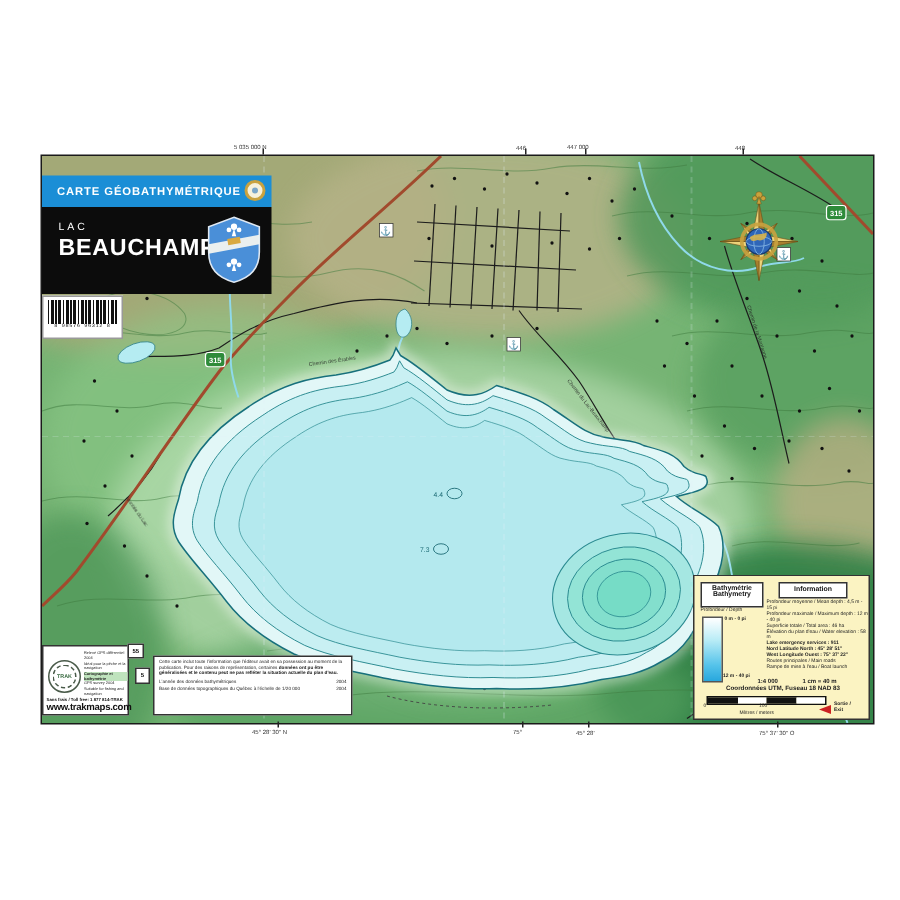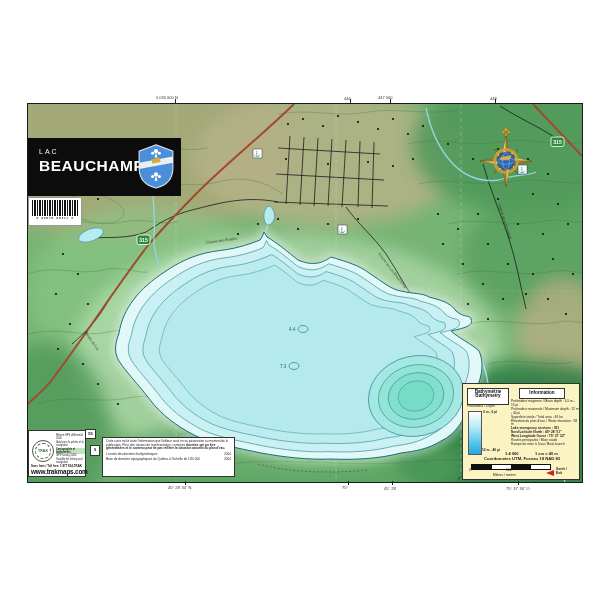--- a/index.html
+++ b/index.html
@@ -330,20 +330,24 @@
   <div class="abs tick" style="left:495px;top:99px;"></div>
   <span class="abs edge-label" style="left:168px;top:485px;">45° 28' 30" N</span>
   <span class="abs edge-label" style="left:342px;top:485px;">75°</span>
   <span class="abs edge-label" style="left:384px;top:486px;">45° 28'</span>
   <span class="abs edge-label" style="left:506px;top:486px;">75° 37' 30" O</span>
   <div class="abs tick" style="left:185px;top:481px;"></div>
   <div class="abs tick" style="left:348px;top:481px;"></div>
   <div class="abs tick" style="left:392px;top:481px;"></div>
   <div class="abs tick" style="left:518px;top:481px;"></div>
 
+  <div class="abs banner">
+    <span class="banner-text">CARTE GÉOBATHYMÉTRIQUE</span>
+    <span class="banner-logo"></span>
+  </div>
 
   <div class="abs titlebox">
     <div class="lac">LAC</div>
     <div class="lakename">BEAUCHAMP</div>
     <svg class="abs" style="right:6px;top:4px;" width="38" height="50" viewBox="0 0 36 46">
       <path d="M18,2 L34,8 V24 C34,36 26,41 18,43 C10,41 2,36 2,24 V8 Z" fill="#4a8fd8" stroke="#dfe8f2" stroke-width="1"></path>
       <path d="M2,19 L34,13 L34,19 L2,25 Z" fill="#f2f4f0" opacity=".95"></path>
       <rect x="14" y="15" width="8" height="4" fill="#d9a940" transform="rotate(-10 18 17)"></rect>
       <g fill="#ffffff">
         <circle cx="18" cy="8" r="2"></circle>

